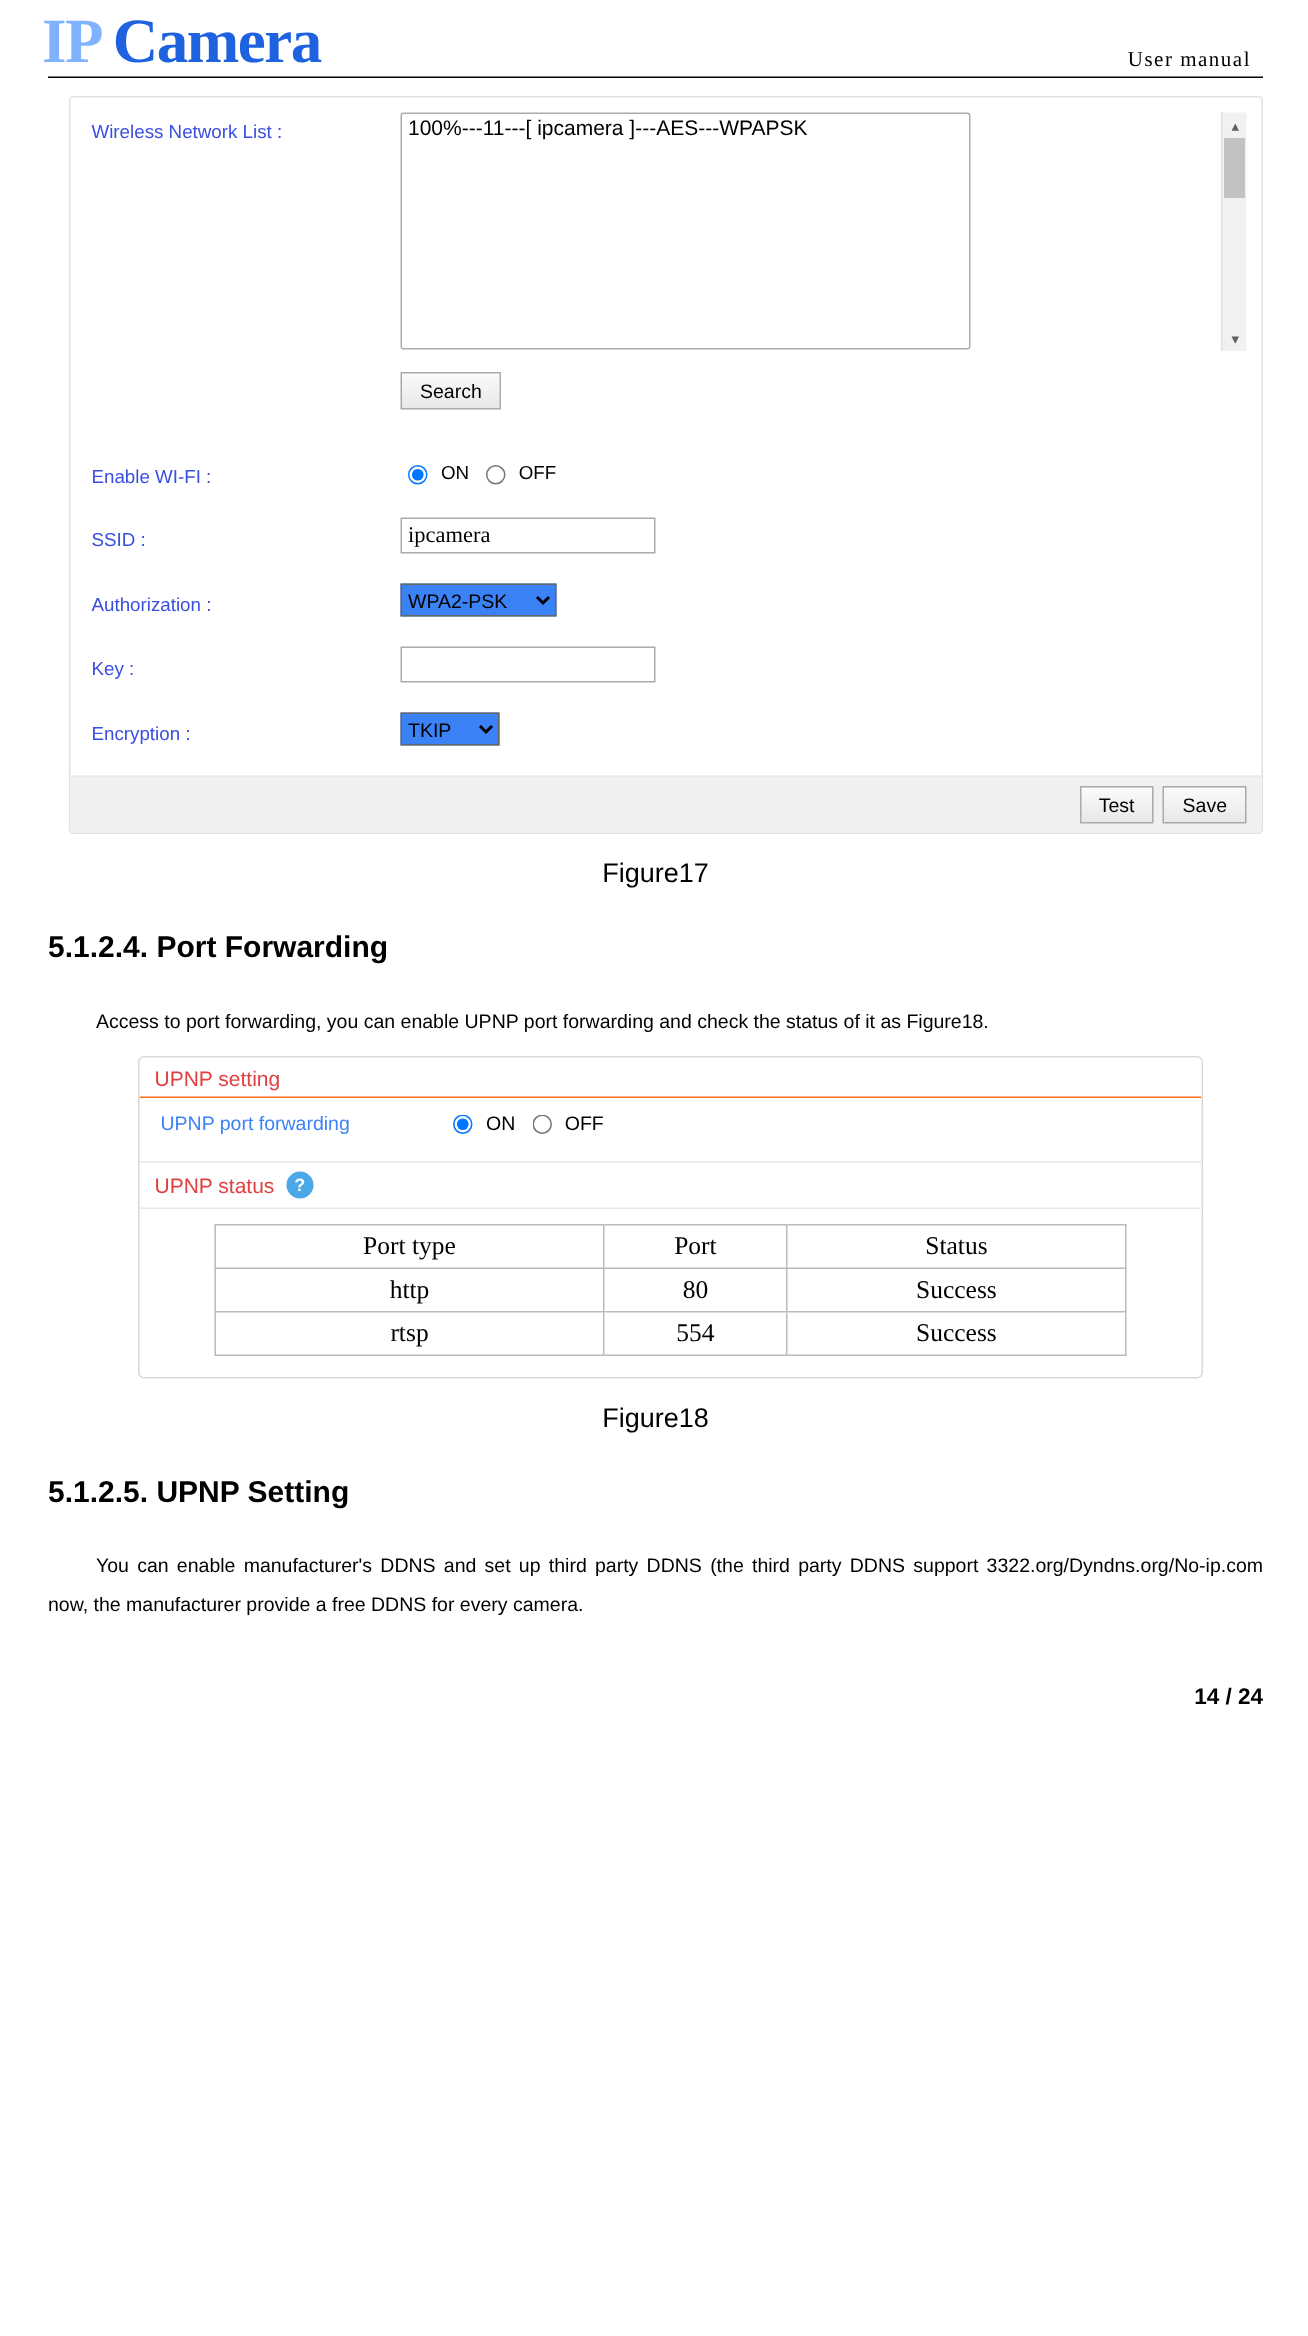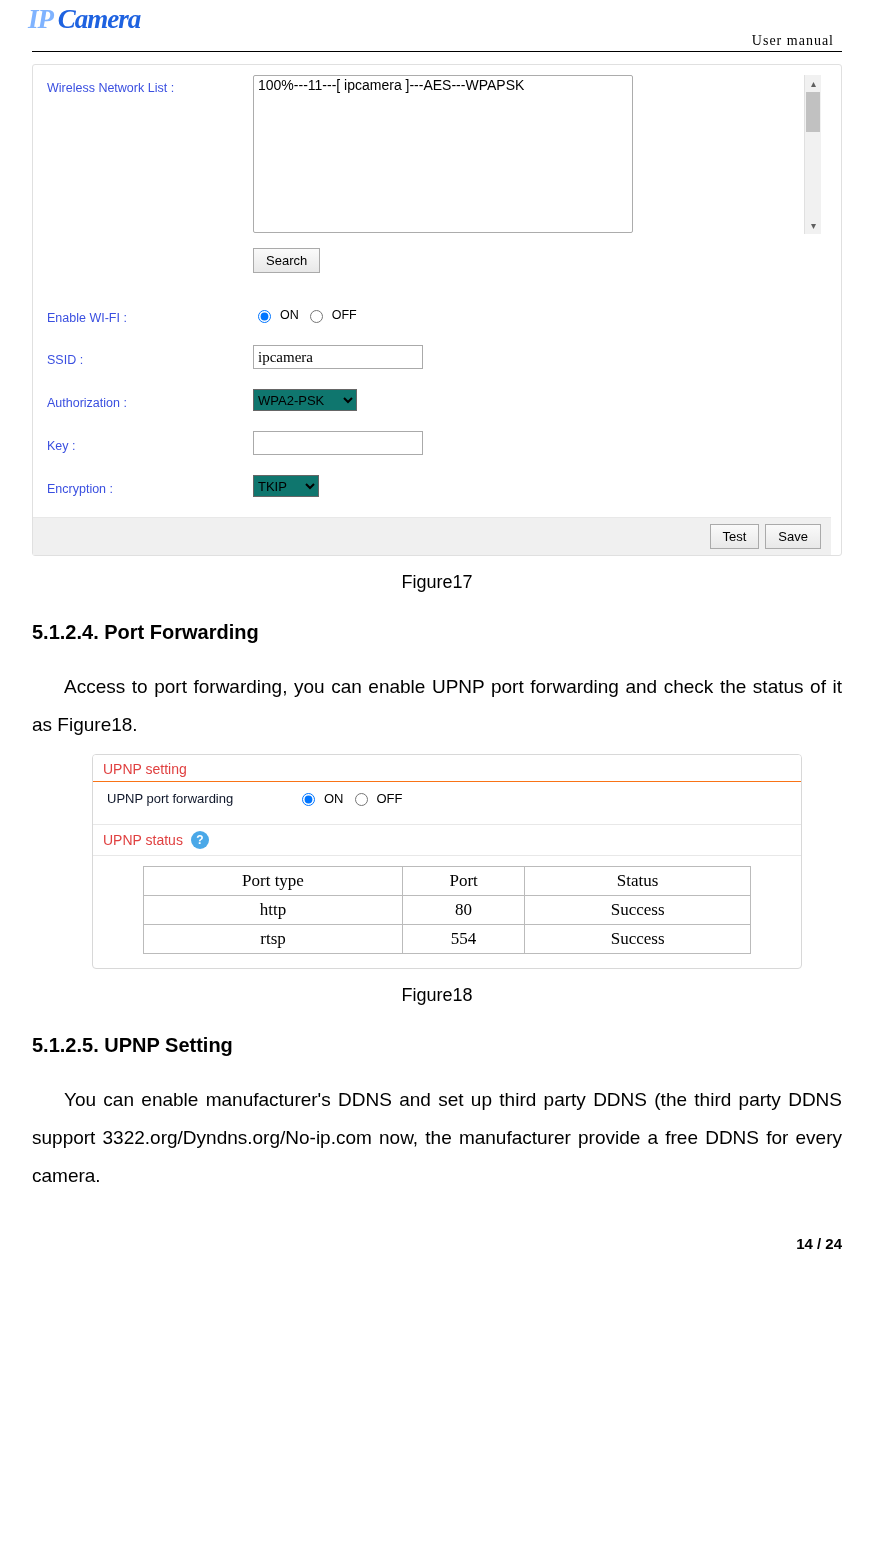--- a/index.html
+++ b/index.html
@@ -13,44 +13,44 @@
   .page { padding: 10px 30px 20px 32px; }
   .header {
     border-bottom: 1.5px solid #000;
     padding-bottom: 4px;
     margin-bottom: 12px;
     position: relative;
     height: 42px;
   }
   .logo {
     font-family: cursive;
-    font-style: italic;
     font-weight: bold;
-    font-size: 27px;
+    font-size: 42px;
     color: #1e62e0;
     position: absolute;
     top: -6px;
     left: -4px;
     letter-spacing: -1px;
   }
   .logo .shine { color: #7fb3ff; }
   .usermanual {
     position: absolute;
     right: 8px;
     bottom: 2px;
     font-family: "SimSun","Songti SC", serif;
     font-size: 14px;
     letter-spacing: 1px;
   }
   .wifi-box {
     border: 1px solid #e0e0e0;
     border-radius: 3px;
-    padding: 10px 20px 0 10px;
+    padding: 10px 10px 0 10px;
     background: #fff;
     position: relative;
+    margin-left: 14px;
   }
   .wifi-row { display: flex; align-items: flex-start; margin-bottom: 14px; }
   .wifi-row.low { align-items: center; margin-bottom: 20px; }
   .wifi-label {
     width: 210px;
     color: #3a4fe0;
     font-size: 12.5px;
     padding-left: 4px;
     padding-top: 6px;
   }
@@ -102,21 +102,21 @@
     padding: 2px 4px;
     font-size: 15px;
     font-family: "Times New Roman", serif;
     width: 170px;
     height: 24px;
   }
   .select {
     border: 1px solid #666;
     font-size: 13px;
     height: 22px;
-    background: #0f766e;
+    background: #3b82f6;
   }
   .bottombar {
     background: #f0f0f0;
     margin: 0 -10px;
     padding: 6px 10px 6px 10px;
     display: flex;
     justify-content: flex-end;
     gap: 6px;
     border-top: 1px solid #e8e8e8;
   }
@@ -126,41 +126,41 @@
     margin: 16px 0 28px 0;
     font-family: Arial, sans-serif;
   }
   .h3 {
     font-size: 20px;
     font-weight: bold;
     margin: 0 0 24px 0;
     color: #000;
   }
   .para {
-    font-size: 19px;
+    font-size: 13px;
     line-height: 2.0;
     text-align: justify;
     margin: 0 0 10px 0;
   }
   .para .indent { display: inline-block; width: 32px; }
   .upnp-box {
     border: 1px solid #d8d8d8;
     border-radius: 4px;
     margin: 0 40px 0 60px;
     overflow: hidden;
   }
   .section-hdr {
     background: #fff;
     color: #e04040;
     font-size: 14px;
     padding: 6px 10px 4px 10px;
     border-bottom: 1px solid #f97316;
   }
   .upnp-row { display: flex; align-items: center; padding: 8px 14px 18px 14px; }
-  .upnp-label { width: 190px; color: #0f172a; font-size: 13px; }
+  .upnp-label { width: 190px; color: #3b82f6; font-size: 13px; }
   .upnp-radio { display: flex; align-items: center; gap: 6px; font-size: 13px; }
   .section-hdr2 {
     display: flex;
     align-items: center;
     gap: 8px;
     padding: 6px 10px 6px 10px;
     border-top: 1px solid #e8e8e8;
     border-bottom: 1px solid #e8e8e8;
   }
   .qmark {

